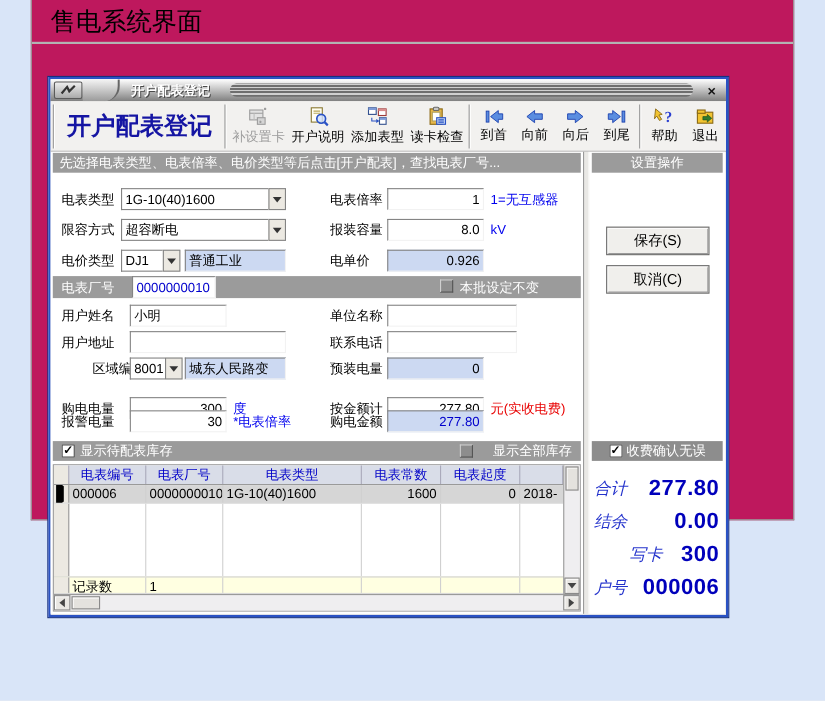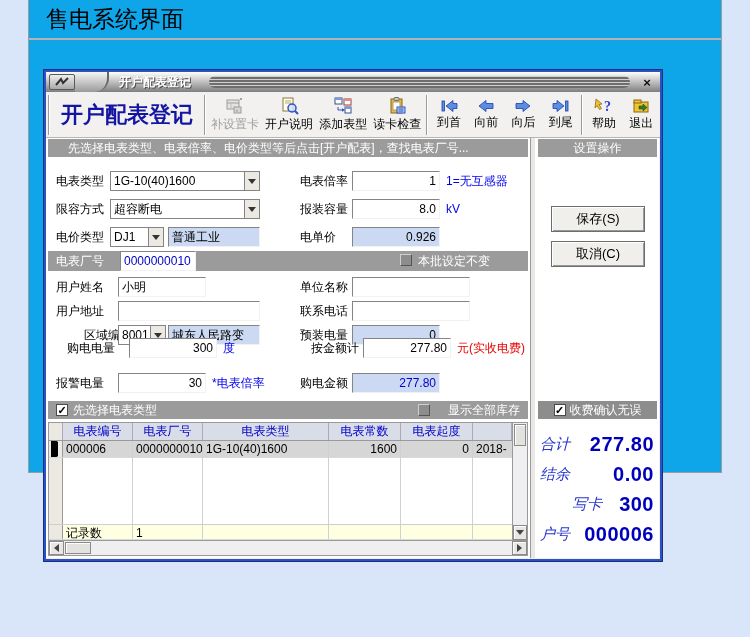--- a/index.html
+++ b/index.html
@@ -1,19 +1,19 @@
 <!DOCTYPE html>
 <html><head>
 <meta charset="utf-8">
 <style>
   * { margin:0; padding:0; box-sizing:border-box; }
   html,body { width:750px; height:637px; }
   body { background:#d9e5f8; position:relative; font-family:"Liberation Sans",sans-serif; font-size:12px; color:#000; overflow:hidden; }
 
-  .card { position:absolute; left:28px; top:0; width:694px; height:473px; background:#0ea5e9;
+  .card { position:absolute; left:28px; top:0; width:694px; height:473px; background:#be185d;
           border:1px solid #9b9b9b; border-top:none; }
   .card-title { height:40px; border-bottom:2px solid #b3b3b3; display:flex; align-items:center;
                 padding-left:17px; font-size:23px; color:#000; }
 
   .dialog { position:absolute; left:15px; top:70px; width:618px; height:491px;
             border:2px solid #2a52c4; background:#f0efed; box-shadow:0 0 0 1px #17307e; }
 
   
   .titlebar { height:20px; background:linear-gradient(#ffffff,#7f7f7f); display:flex; align-items:center; }
   .tb-iconbox { width:26px; height:16px; margin-left:3px; background:linear-gradient(#eee,#aaa);
@@ -37,21 +37,21 @@
   .tbtn.disabled { color:#9d9d9d; }
   .tbtn svg { display:block; }
 
   
   .main { display:flex; height:420px; }
   .left { width:484px; background:#fff; position:relative; }
   .vdivider { width:6px; background:#e9e8e5; border-left:1px solid #9a9a9a; border-right:1px solid #fff; }
   .right { width:123px; background:#fff; position:relative; }
 
   .graybar { background:#9b9b9b; color:#fff; display:flex; align-items:center; }
-  .hint { position:absolute; left:2px; right:2px; top:1px; height:18px; padding-left:20px; white-space:nowrap; overflow:hidden; }
+  .hint { position:absolute; left:2px; right:2px; top:1px; height:18px; padding-left:6px; white-space:nowrap; overflow:hidden; }
 
   .frow { position:absolute; left:0; right:0; height:20px; }
   .flabel { position:absolute; line-height:20px; }
   .sunken { border:1px solid #848484; border-right-color:#f2f2f2; border-bottom-color:#f2f2f2;
             background:#fff; height:20px; font-size:12px; padding:0 3px; font-family:"Liberation Sans",sans-serif; }
   input.sunken { outline:none; }
   .num { text-align:right; }
   .ro { background:#ccd9f2; }
   .bluetext { color:#0000cc; }
   .note { position:absolute; line-height:20px; color:#0000ee; }
@@ -323,40 +323,40 @@
             <span class="ddval">8001</span>
             <span class="ddbtn">
                 <span class="arrow-down"></span>
               </span>
           </div>
           <span class="sunken ro" style="position:absolute; left:122px; width:92px; line-height:18px;">城东人民路变</span>
           <span class="flabel" style="left:254px;">预装电量</span>
           <span class="sunken ro num" style="position:absolute; left:306px; width:88px; line-height:18px; display:block;">0</span>
         </div>
 
-        <div class="frow" style="top:200px;margin-left:11px;">
+        <div class="frow" style="top:223px;">
           <span class="flabel" style="left:10px;">购电电量</span>
           <input class="sunken num" style="position: absolute; left: 72px; width: 88px;" value="300">
           <span class="note" style="left:166px;">度</span>
           <span class="flabel" style="left:254px;">按金额计</span>
           <input class="sunken num" style="position: absolute; left: 306px; width: 88px;" value="277.80">
           <span class="note red" style="left:400px;">元(实收电费)</span>
         </div>
 
         <div class="frow" style="top:235px;">
           <span class="flabel" style="left:10px;">报警电量</span>
           <input class="sunken num" style="position: absolute; left: 72px; width: 88px;" value="30">
           <span class="note" style="left:166px;">*电表倍率</span>
           <span class="flabel" style="left:254px;">购电金额</span>
           <span class="sunken ro num bluetext" style="position:absolute; left:306px; width:88px; line-height:18px; display:block;">277.80</span>
         </div>
 
         <div class="graybar stockbar">
           <span class="cb checked"></span>
-          <span style="margin-left:5px;">先选择电表类型</span>
+          <span style="margin-left:5px;">显示待配表库存</span>
           <span style="flex:1;"></span>
           <span class="cb dim"></span>
           <span style="margin-left:18px;">显示全部库存</span>
         </div>
 
         <div class="tbl">
           <div class="tbl-grid">
             <div class="tbl-cols">
               <div class="trow header">
                 <span class="tc m"></span>

